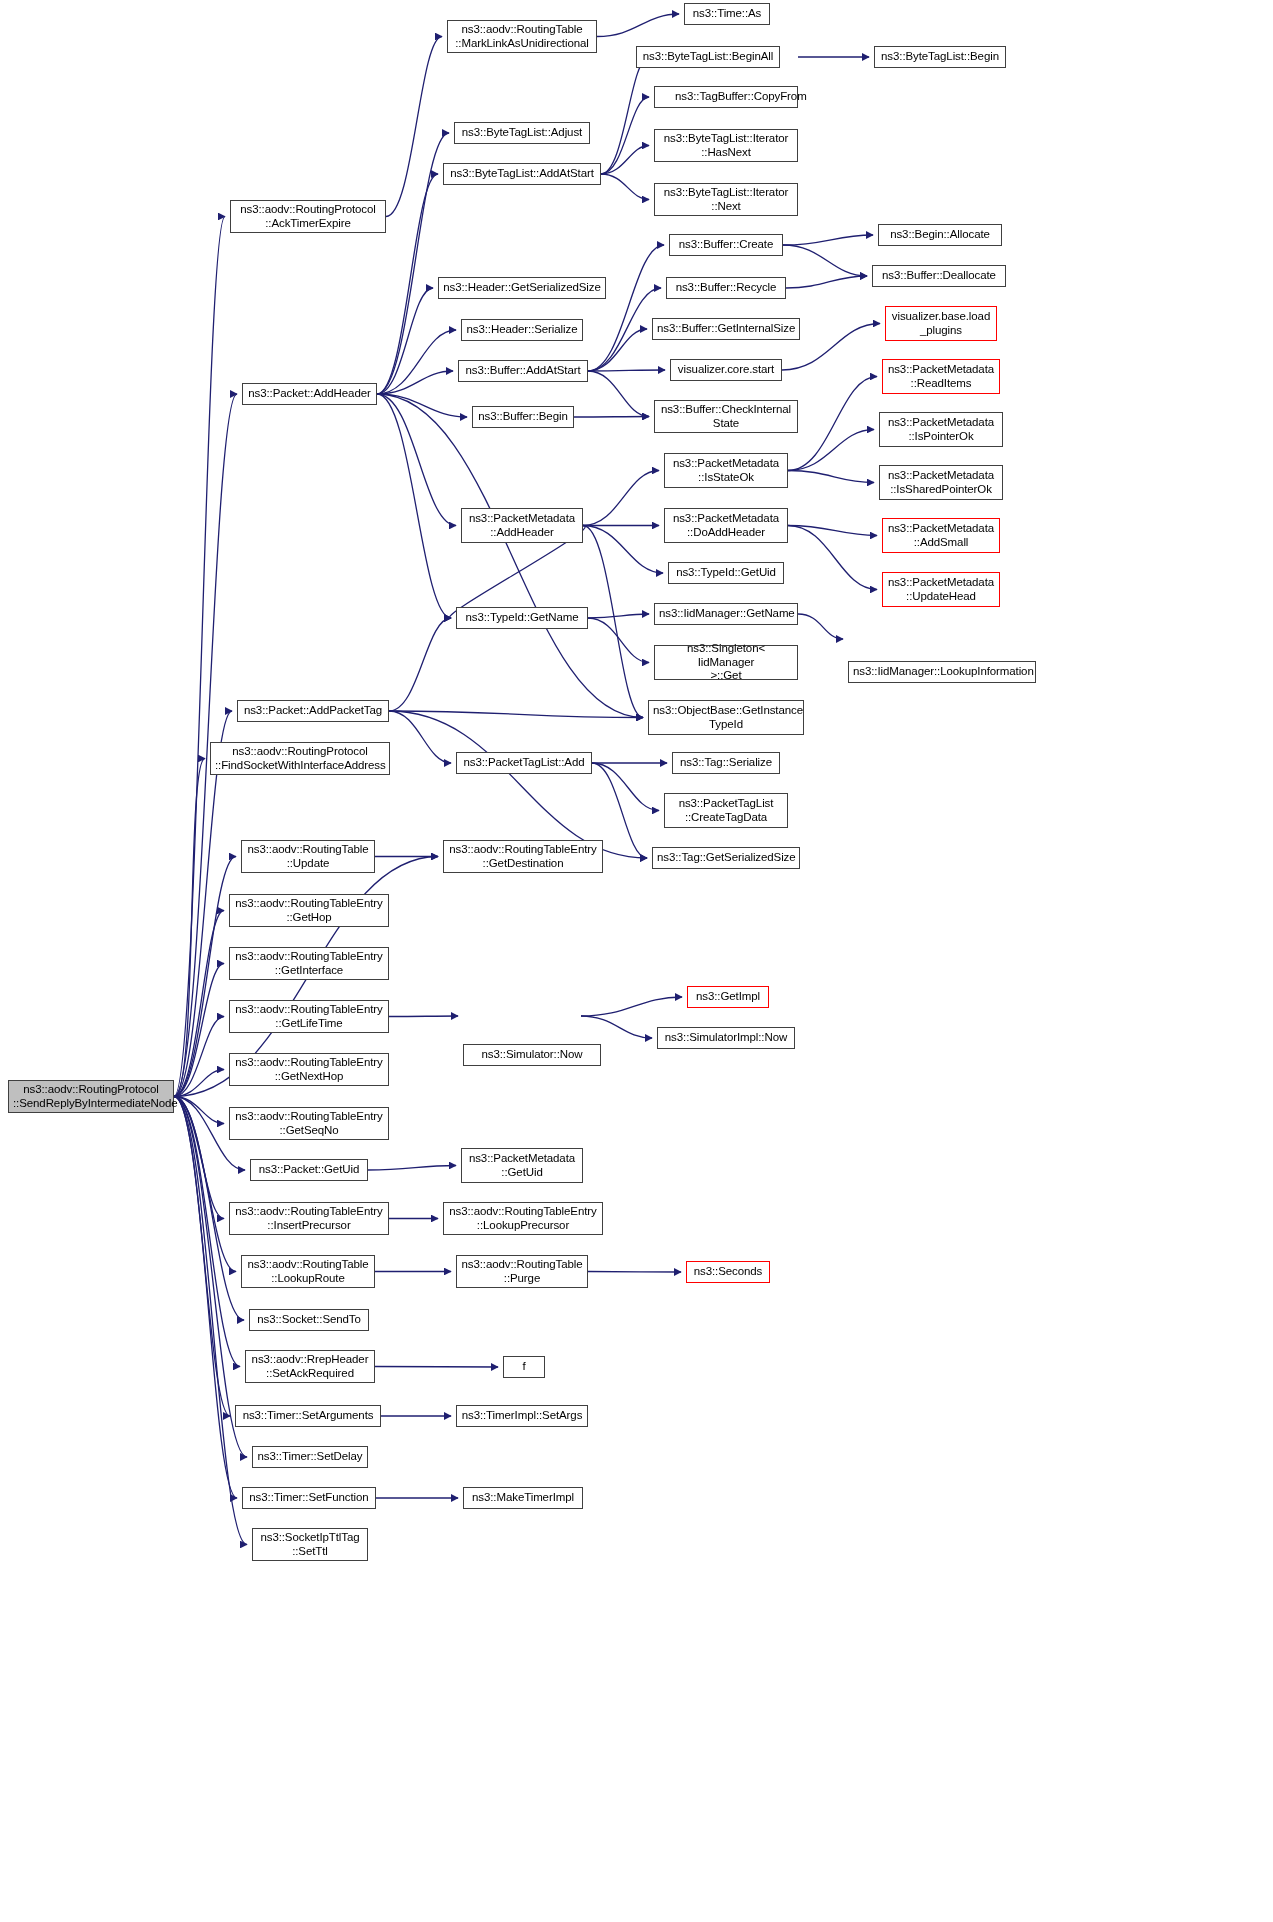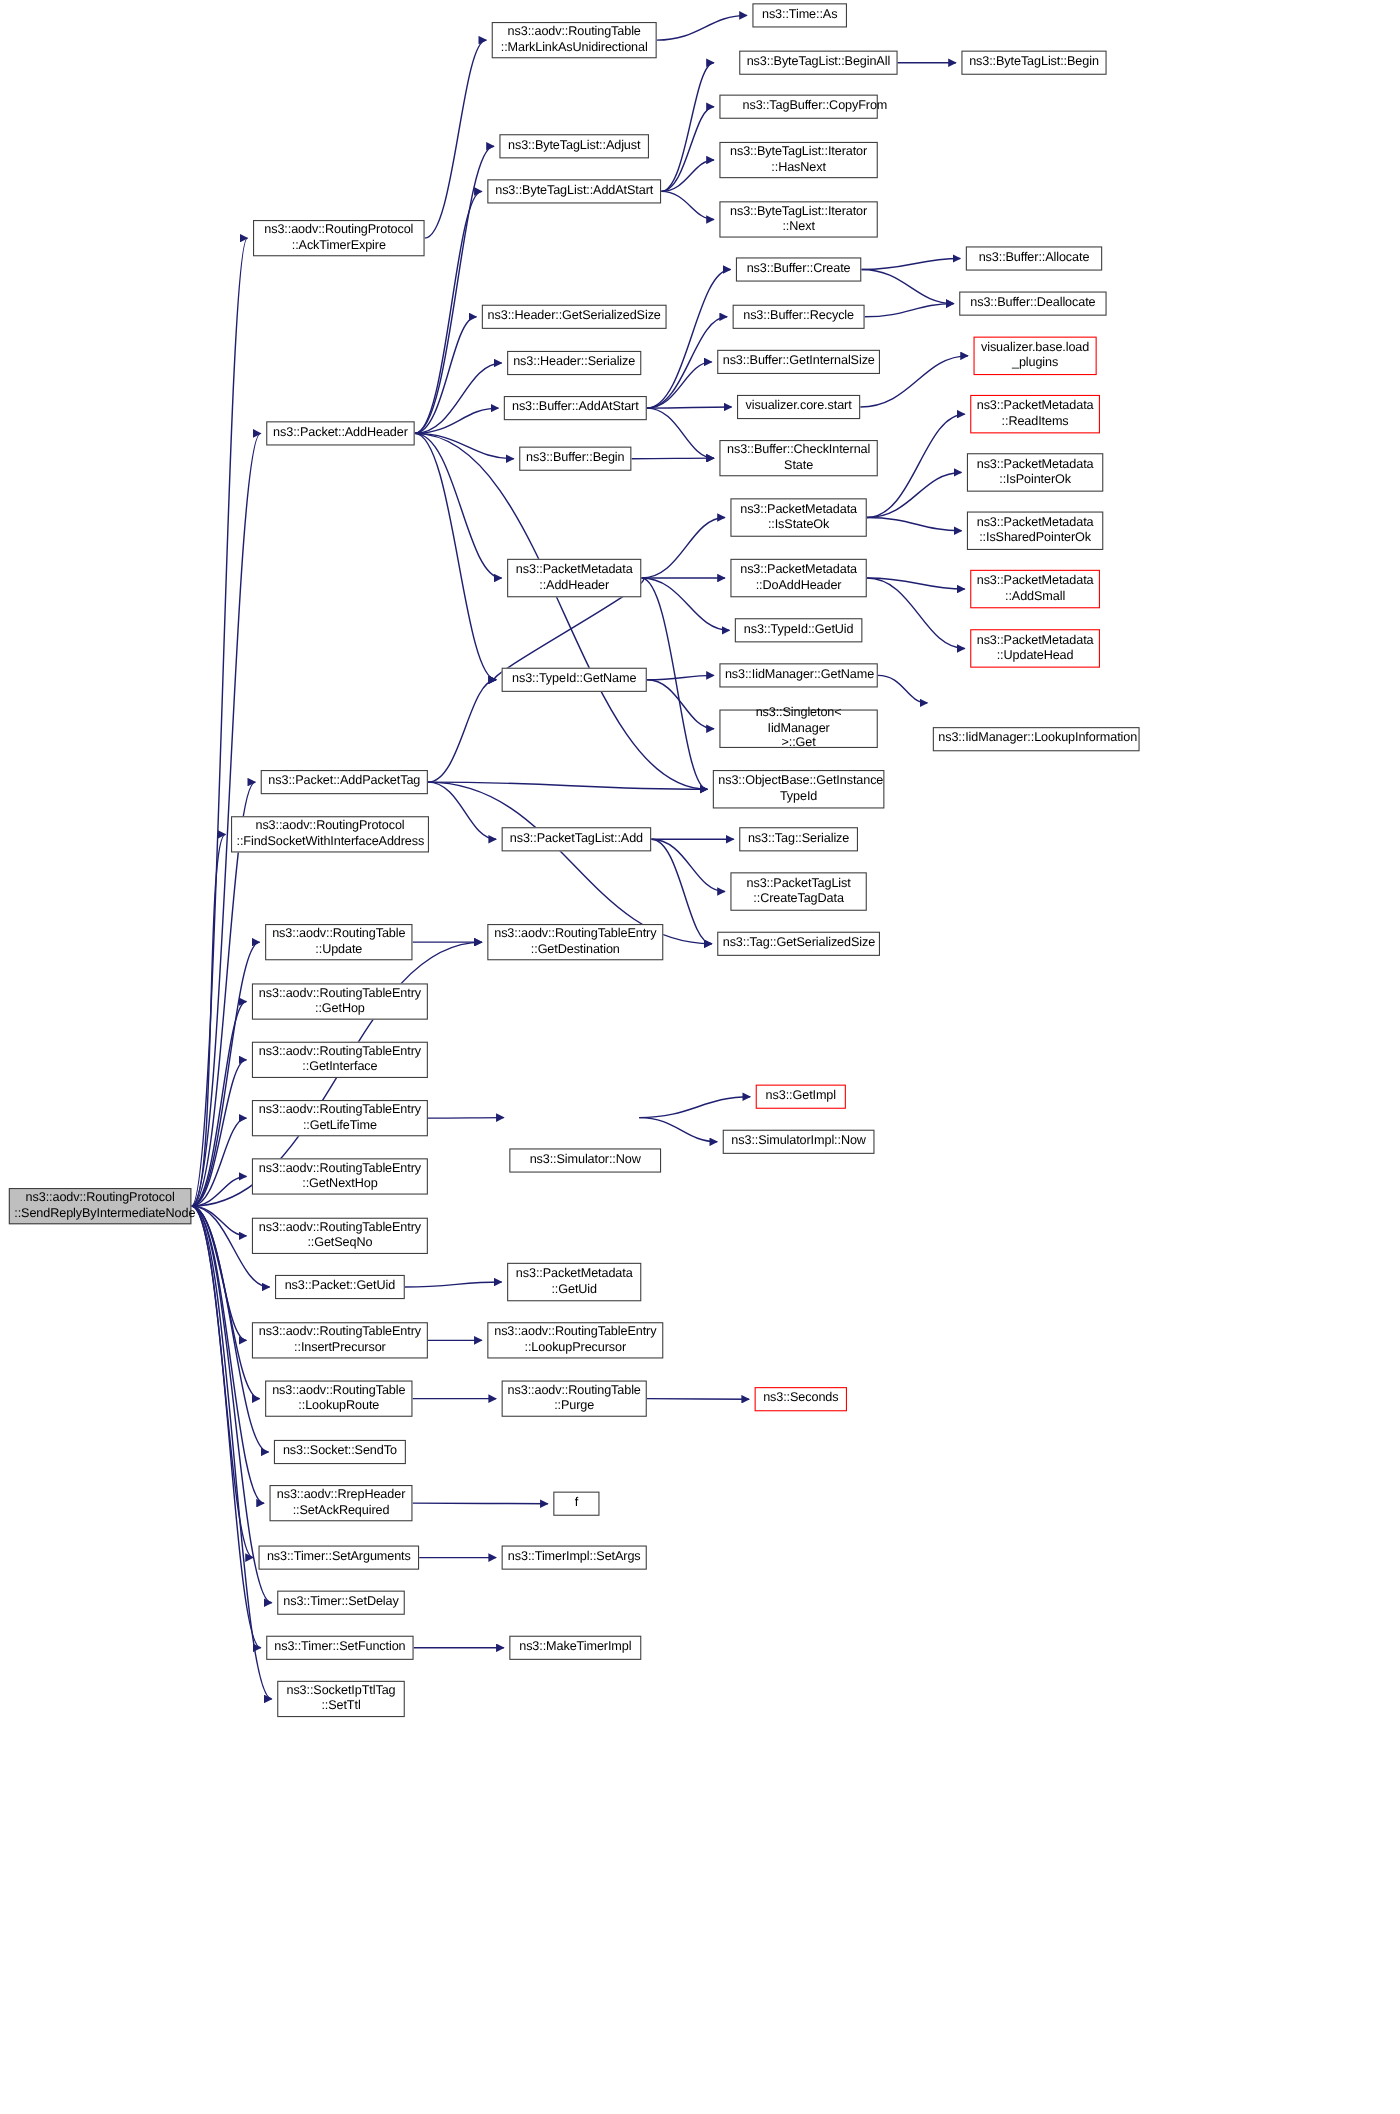--- a/index.html
+++ b/index.html
@@ -117,41 +117,41 @@
       </g>
   </svg>
   <div id="nodes-layer">
       <div class="node root" style="left: 8px; top: 1080px; width: 166px; height: 33px;"><span>ns3::aodv::RoutingProtocol
 ::SendReplyByIntermediateNode</span></div>
       <div class="node" style="left: 230px; top: 200px; width: 156px; height: 33px;"><span>ns3::aodv::RoutingProtocol
 ::AckTimerExpire</span></div>
       <div class="node" style="left: 447px; top: 20px; width: 150px; height: 33px;"><span>ns3::aodv::RoutingTable
 ::MarkLinkAsUnidirectional</span></div>
       <div class="node" style="left: 684px; top: 3px; width: 86px; height: 22px;"><span>ns3::Time::As</span></div>
-      <div class="node" style="left: 672px; top: 46px; width: 144px; height: 22px;"><span>ns3::ByteTagList::BeginAll</span></div>
+      <div class="node" style="left: 636px; top: 46px; width: 144px; height: 22px;"><span>ns3::ByteTagList::BeginAll</span></div>
       <div class="node" style="left: 874px; top: 46px; width: 132px; height: 22px;"><span>ns3::ByteTagList::Begin</span></div>
       <div class="node" style="left: 654px; top: 86px; width: 144px; height: 22px; padding-left: 20px;"><span>ns3::TagBuffer::CopyFrom</span></div>
       <div class="node" style="left: 654px; top: 129px; width: 144px; height: 33px;"><span>ns3::ByteTagList::Iterator
 ::HasNext</span></div>
       <div class="node" style="left: 654px; top: 183px; width: 144px; height: 33px;"><span>ns3::ByteTagList::Iterator
 ::Next</span></div>
       <div class="node" style="left: 454px; top: 122px; width: 136px; height: 22px;"><span>ns3::ByteTagList::Adjust</span></div>
       <div class="node" style="left: 443px; top: 163px; width: 158px; height: 22px; align-items: center;"><span>ns3::ByteTagList::AddAtStart</span></div>
       <div class="node" style="left: 242px; top: 383px; width: 135px; height: 22px;"><span>ns3::Packet::AddHeader</span></div>
       <div class="node" style="left: 438px; top: 277px; width: 168px; height: 22px;"><span>ns3::Header::GetSerializedSize</span></div>
       <div class="node" style="left: 461px; top: 319px; width: 122px; height: 22px;"><span>ns3::Header::Serialize</span></div>
       <div class="node" style="left: 458px; top: 360px; width: 130px; height: 22px;"><span>ns3::Buffer::AddAtStart</span></div>
       <div class="node" style="left: 472px; top: 406px; width: 102px; height: 22px;"><span>ns3::Buffer::Begin</span></div>
       <div class="node" style="left: 669px; top: 234px; width: 114px; height: 22px;"><span>ns3::Buffer::Create</span></div>
       <div class="node" style="left: 666px; top: 277px; width: 120px; height: 22px;"><span>ns3::Buffer::Recycle</span></div>
       <div class="node" style="left: 652px; top: 318px; width: 148px; height: 22px;"><span>ns3::Buffer::GetInternalSize</span></div>
       <div class="node" style="left: 670px; top: 359px; width: 112px; height: 22px;"><span>visualizer.core.start</span></div>
       <div class="node" style="left: 654px; top: 400px; width: 144px; height: 33px;"><span>ns3::Buffer::CheckInternal
 State</span></div>
-      <div class="node" style="left: 878px; top: 224px; width: 124px; height: 22px;"><span>ns3::Buffer::Allocate</span></div>
+      <div class="node" style="left: 878px; top: 224px; width: 124px; height: 22px;"><span>ns3::Begin::Allocate</span></div>
       <div class="node" style="left: 872px; top: 265px; width: 134px; height: 22px;"><span>ns3::Buffer::Deallocate</span></div>
       <div class="node red" style="left: 885px; top: 306px; width: 112px; height: 35px;"><span>visualizer.base.load
 _plugins</span></div>
       <div class="node red" style="left: 882px; top: 359px; width: 118px; height: 35px;"><span>ns3::PacketMetadata
 ::ReadItems</span></div>
       <div class="node" style="left: 879px; top: 412px; width: 124px; height: 35px;"><span>ns3::PacketMetadata
 ::IsPointerOk</span></div>
       <div class="node" style="left: 879px; top: 465px; width: 124px; height: 35px;"><span>ns3::PacketMetadata
 ::IsSharedPointerOk</span></div>
       <div class="node" style="left: 664px; top: 453px; width: 124px; height: 35px;"><span>ns3::PacketMetadata

